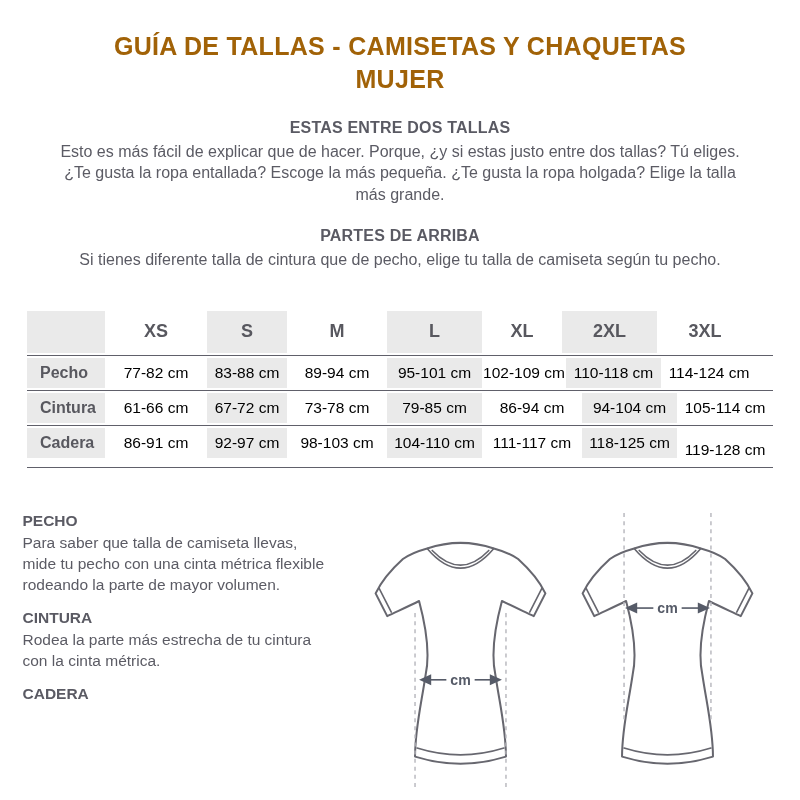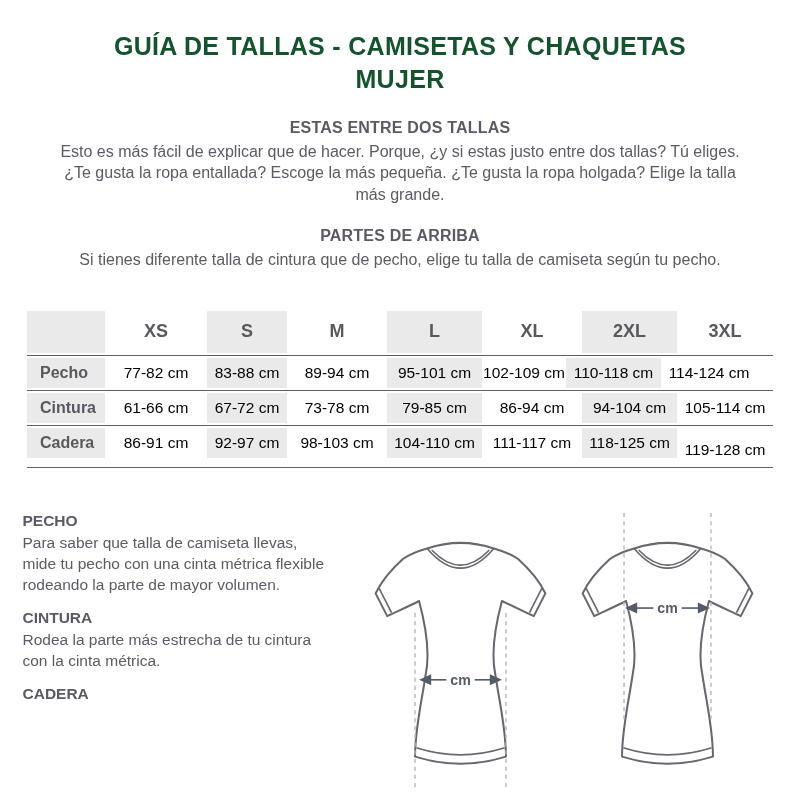--- a/index.html
+++ b/index.html
@@ -5,21 +5,21 @@
   html,body { margin:0; padding:0; background:#ffffff; }
   body {
     width:800px; height:800px; overflow:hidden;
     font-family:"Liberation Sans", sans-serif;
     color:#5b5b64;
   }
   .page { padding-top:30px; }
 
   .title {
     font-size:25px; font-weight:bold; line-height:1.3;
-    text-align:center; color:#14532d; letter-spacing:0.3px;
+    text-align:center; color:#a16207; letter-spacing:0.3px;
     margin:0 auto 24px; white-space:pre-line;
   }
   .sec-head {
     text-align:center; font-weight:bold; font-size:16px;
     color:#5a5a63; margin:16px 0 4px; letter-spacing:0.2px;
   }
   .sec-body {
     text-align:center; font-size:16px; line-height:1.34;
     margin:0 auto; max-width:735px; white-space:pre-line;
   }
@@ -79,21 +79,21 @@
   <div class="sec-head" style="margin-top:22px;">PARTES DE ARRIBA</div>
   <p class="sec-body">Si tienes diferente talla de cintura que de pecho, elige tu talla de camiseta según tu pecho.</p>
 
   <div class="size-table" id="size-table">
       <div class="trow thead">
         <div class="tcell shade labelcell" style="width: 78px;"></div>
         <div class="tcell" style="width: 102px;">XS</div>
         <div class="tcell shade" style="width: 80px;">S</div>
         <div class="tcell" style="width: 100px;">M</div>
         <div class="tcell shade" style="width: 95px;">L</div>
-        <div class="tcell" style="width: 100px; text-align: right;">XL</div>
+        <div class="tcell" style="width: 80px; text-align: right;">XL</div>
         <div class="tcell shade" style="width: 95px;">2XL</div>
         <div class="tcell" style="width: 96px;">3XL</div>
       </div>
       <div class="tsep"></div>
       <div class="trow">
         <div class="tcell shade labelcell" style="width: 78px;">Pecho</div>
         <div class="tcell" style="width: 102px;">77-82 cm</div>
         <div class="tcell shade" style="width: 80px;">83-88 cm</div>
         <div class="tcell" style="width: 100px;">89-94 cm</div>
         <div class="tcell shade" style="width: 95px;">95-101 cm</div>

